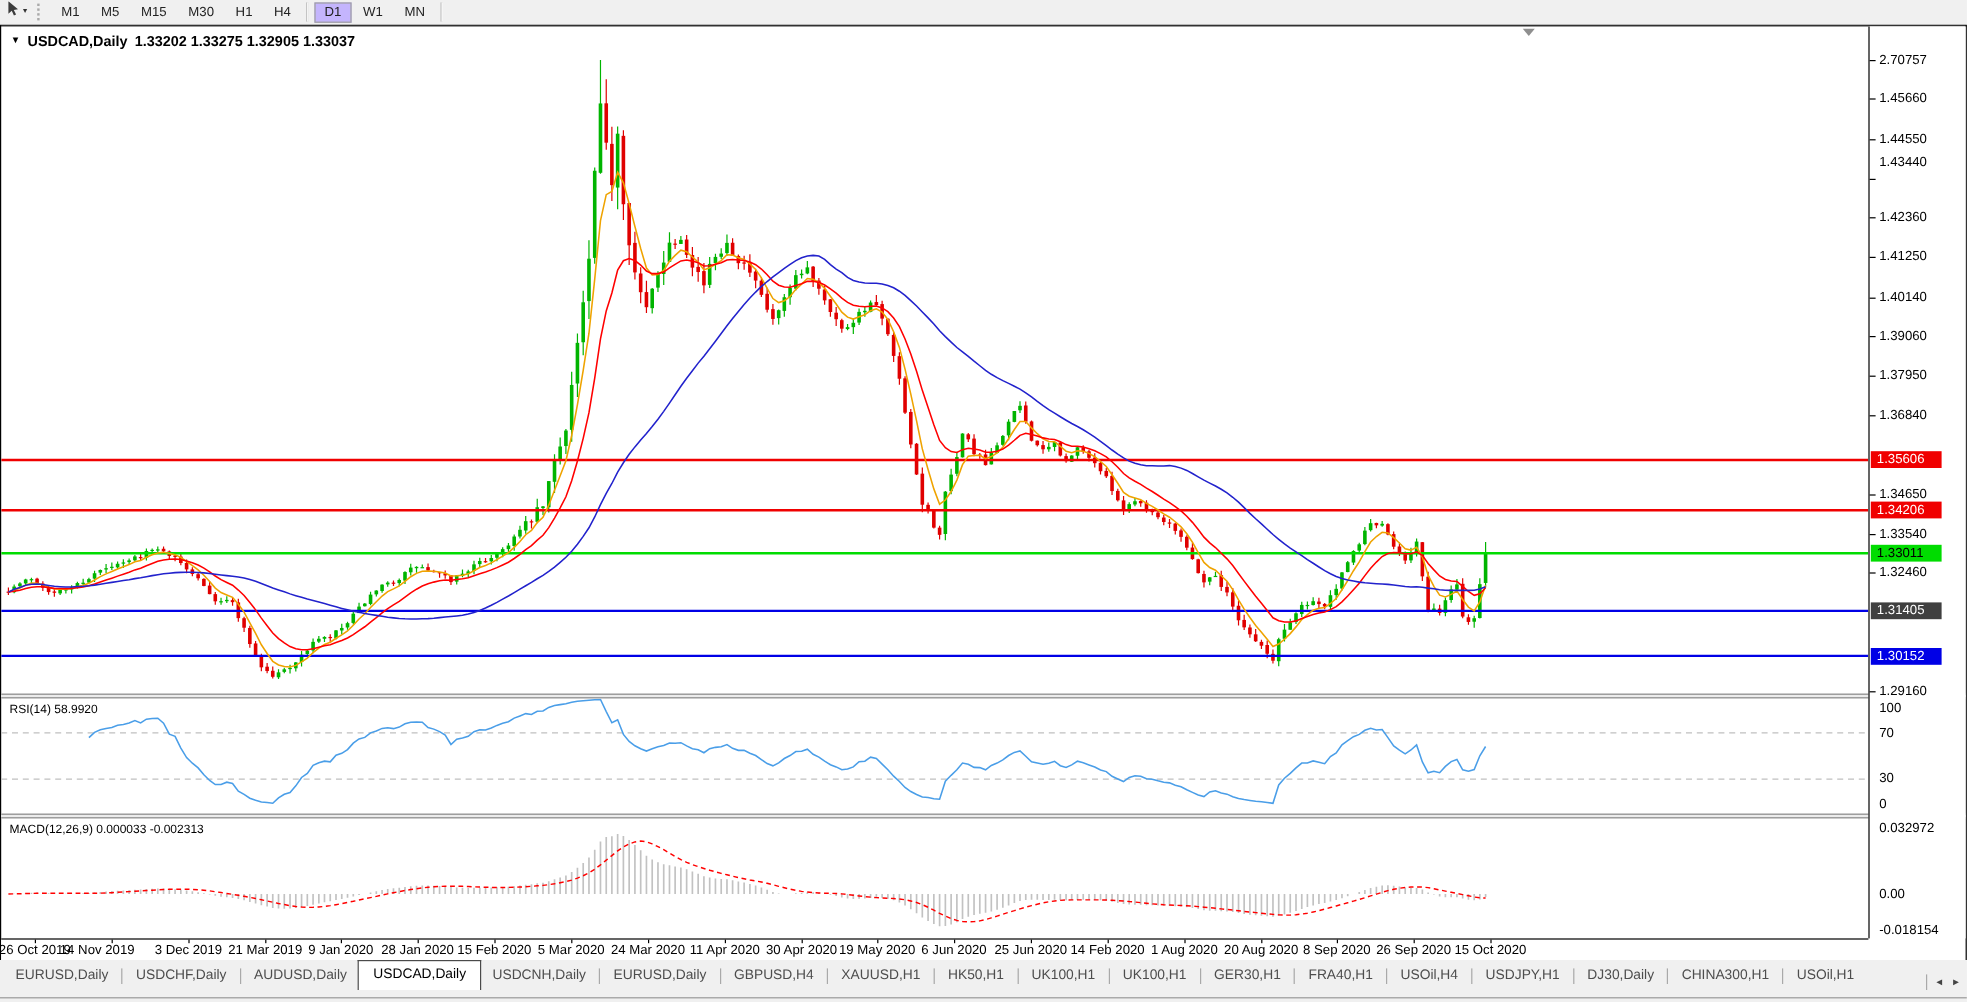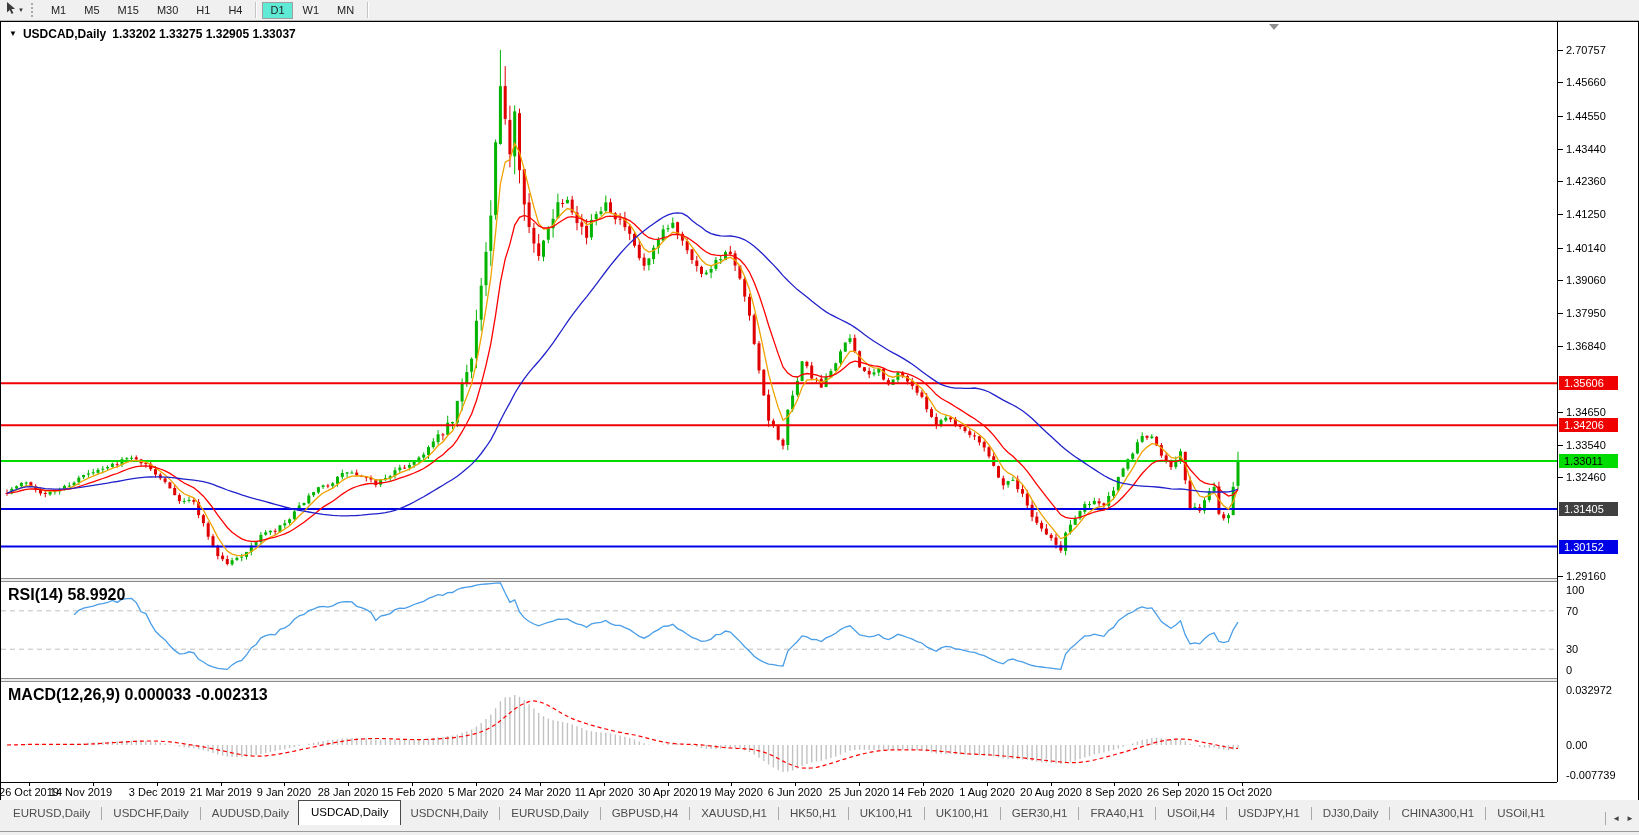--- a/index.html
+++ b/index.html
@@ -9,42 +9,42 @@
     -webkit-font-smoothing:none;
   }
   
   .toolbar{position:absolute;top:0;left:0;right:0;height:20px;background:#f0f0f0;
     border-bottom:1px solid #b6b6b6;display:flex;align-items:center;padding-left:2px;}
   .tool-cursor{display:flex;align-items:center;gap:2px;padding:0 3px;height:17px;cursor:pointer;}
   .tool-cursor .caret{font-size:6px;color:#333;line-height:6px;}
   .grip{width:3px;height:14px;border-left:2px dotted #a9a9a9;margin:0 6px 0 4px;}
   .tfbtn{height:17px;padding:0 7px;margin:0 1px;font-family:"Liberation Sans",sans-serif;
     font-size:11px;color:#222;background:transparent;border:1px solid transparent;cursor:pointer;line-height:15px;}
-  .tfbtn.active{background:#5eead4;border:1px solid #9f9f9f;}
+  .tfbtn.active{background:#c4b5fd;border:1px solid #9f9f9f;}
   .vsep{width:1px;height:16px;background:#c4c4c4;border-right:1px solid #fff;margin:0 4px;}
   
   .window{position:absolute;top:21px;left:0;width:1639px;height:779px;background:#fff;
     border:1px solid #000;border-bottom:none;box-sizing:border-box;}
   .window svg{position:absolute;left:0;display:block;}
   #mainSvg{top:0;}
   #rsiSvg{top:560px;}
   #macdSvg{top:660px;}
   .sep{position:absolute;left:0;width:100%;height:4px;box-sizing:border-box;
     background:#ececec;border-top:1px solid #8a8a8a;border-bottom:1px solid #8a8a8a;cursor:row-resize;}
   #sep1{top:556px;} #sep2{top:656px;}
   .axis-col{position:absolute;left:1556px;top:0;width:81px;height:760px;background:#fff;
     border-left:1px solid #000;box-sizing:border-box;cursor:ns-resize;}
   .ptick{position:absolute;left:8px;font-size:11px;color:#000;white-space:nowrap;}
   .ptickmark{position:absolute;left:0;width:5px;height:1px;background:#000;}
   .htag{position:absolute;left:1px;width:59px;height:14px;font-size:11px;line-height:14px;
     padding-left:5px;box-sizing:border-box;font-weight:bold;}
   .chart-title{position:absolute;left:8px;top:5px;font-size:12px;font-weight:bold;color:#000;
     display:flex;align-items:center;gap:6px;}
   .chart-title .dd{font-size:8px;line-height:8px;cursor:pointer;}
-  .panel-label{position:absolute;left:7px;font-size:16px;color:#000;font-weight:bold;}
+  .panel-label{position:absolute;left:7px;font-size:10px;color:#000;}
   #rsiLabel{top:564px;} #macdLabel{top:664px;}
   .shift-marker{position:absolute;left:1268px;top:2px;width:0;height:0;
     border-left:5px solid transparent;border-right:5px solid transparent;border-top:6px solid #8f8f8f;}
   .date-axis{position:absolute;left:0;top:760px;width:1556px;height:18px;background:#fff;
     border-top:1px solid #000;box-sizing:border-box;cursor:ew-resize;}
   .dlabel{position:absolute;top:3px;width:80px;margin-left:-40px;text-align:center;
     font-size:11px;color:#000;white-space:nowrap;}
   .dtick{position:absolute;top:0;width:1px;height:3px;background:#000;}
   
   .tabbar{position:absolute;top:800px;left:0;width:1639px;height:35px;background:#f0f0f0;}
@@ -381,21 +381,21 @@
   <div class="shift-marker"></div>
 
   <div class="axis-col" id="axisCol">
       <div class="ptickmark" style="top:28px"></div>
       <div class="ptick" style="top:22px">2.70757</div>
       <div class="ptickmark" style="top:60px"></div>
       <div class="ptick" style="top:54px">1.45660</div>
       <div class="ptickmark" style="top:94px"></div>
       <div class="ptick" style="top:88px">1.44550</div>
       <div class="ptickmark" style="top:127px"></div>
-      <div class="ptick" style="top:121px">1.43440</div>
+      <div class="ptick" style="top:107px">1.43440</div>
       <div class="ptickmark" style="top:159px"></div>
       <div class="ptick" style="top:153px">1.42360</div>
       <div class="ptickmark" style="top:192px"></div>
       <div class="ptick" style="top:186px">1.41250</div>
       <div class="ptickmark" style="top:226px"></div>
       <div class="ptick" style="top:220px">1.40140</div>
       <div class="ptickmark" style="top:258px"></div>
       <div class="ptick" style="top:252px">1.39060</div>
       <div class="ptickmark" style="top:291px"></div>
       <div class="ptick" style="top:285px">1.37950</div>
@@ -413,21 +413,21 @@
       <div class="htag" style="top:396px;background:#F00000;color:#FFFFFF;font-weight:normal">1.34206</div>
       <div class="htag" style="top:432px;background:#00DC00;color:#000000;font-weight:normal">1.33011</div>
       <div class="htag" style="top:480px;background:#404040;color:#FFFFFF;font-weight:normal">1.31405</div>
       <div class="htag" style="top:518px;background:#0000E6;color:#FFFFFF;font-weight:normal">1.30152</div>
       <div class="ptick" style="top:562px">100</div>
       <div class="ptick" style="top:583px">70</div>
       <div class="ptick" style="top:621px">30</div>
       <div class="ptick" style="top:642px">0</div>
       <div class="ptick" style="top:662px">0.032972</div>
       <div class="ptick" style="top:717px">0.00</div>
-      <div class="ptick" style="top:747px">-0.007739</div>
+      <div class="ptick" style="top:747px">-0.018154</div>
     </div>
   <div class="date-axis" id="dateAxis">
       <div class="dtick" style="left:28px"></div>
       <div class="dlabel" style="left:28px">26 Oct 2019</div>
       <div class="dtick" style="left:92px"></div>
       <div class="dlabel" style="left:80px">14 Nov 2019</div>
       <div class="dtick" style="left:156px"></div>
       <div class="dlabel" style="left:156px">3 Dec 2019</div>
       <div class="dtick" style="left:220px"></div>
       <div class="dlabel" style="left:220px">21 Mar 2019</div>

